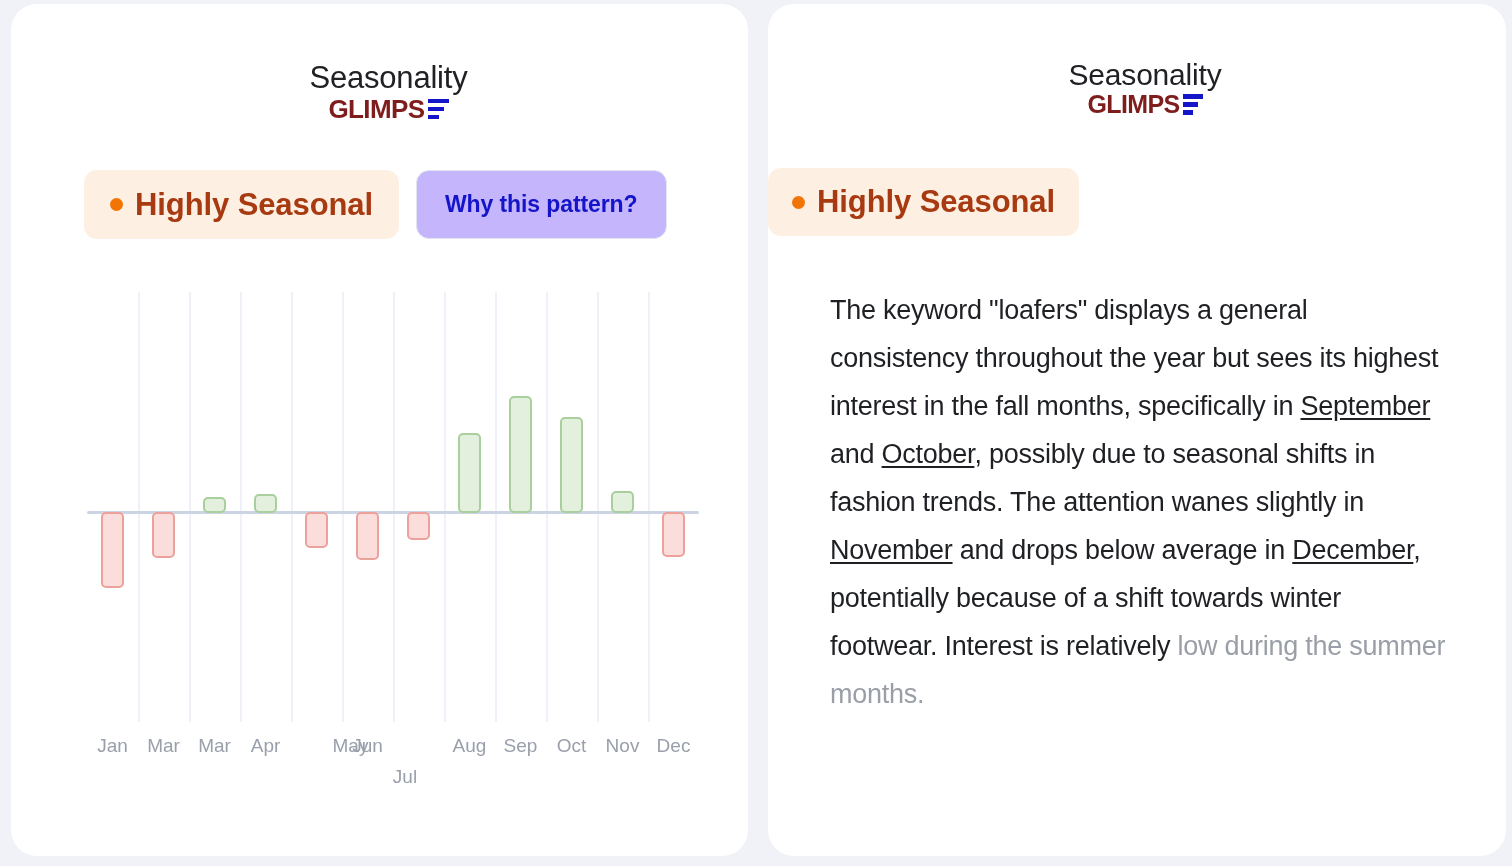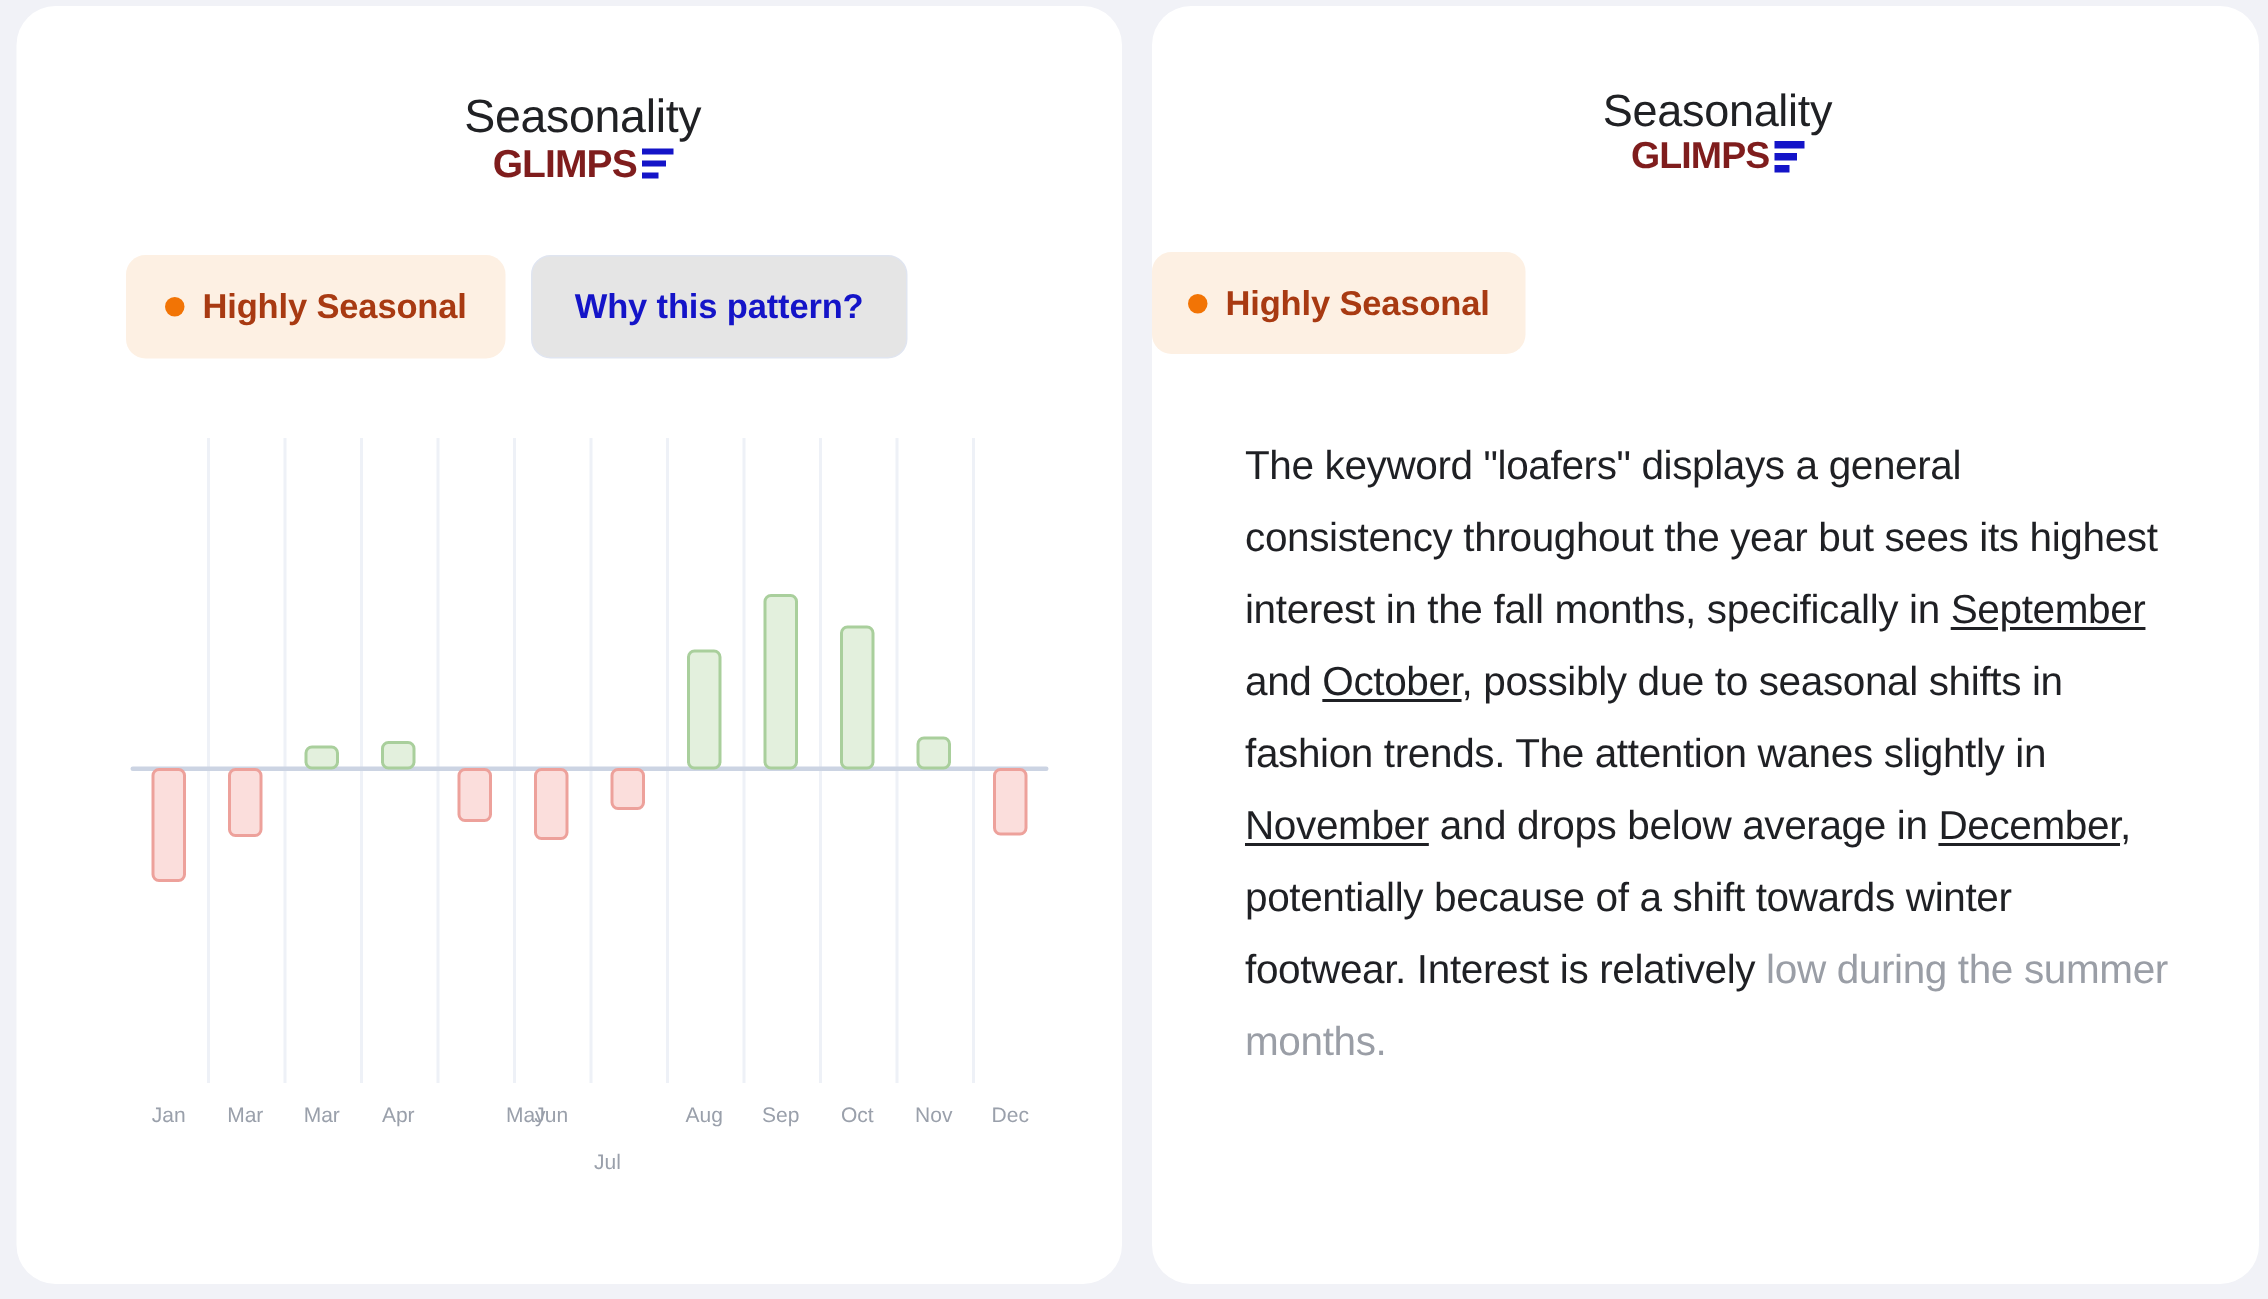--- a/index.html
+++ b/index.html
@@ -68,27 +68,27 @@
     border-radius: 13px;
     padding: 0 26px;
     height: 69px;
   }
   #detail-card .badge { height: 68px; padding: 0 24px; }
   .badge-dot {
     width: 13px; height: 13px; border-radius: 50%;
     background: #f27405; flex: none;
   }
   .badge-text {
-    font-size: 23px; font-weight: 700; color: #a83a12;
+    font-size: 31px; font-weight: 700; color: #a83a12;
     white-space: nowrap; letter-spacing: -0.1px;
   }
 
   .ghost-btn {
     display: flex; align-items: center; gap: 16px;
-    background: #e5e5e5;
+    background: #c4b5fd;
     border: 1px solid #e0e5f0;
     border-radius: 13px;
     padding: 0 28px;
     height: 69px;
     cursor: pointer;
   }
   #detail-card .ghost-btn { height: 68px; padding: 0 26px; }
   .ghost-btn-text {
     font-size: 23px; font-weight: 700; color: #1414c8;
     white-space: nowrap; letter-spacing: -0.1px;
@@ -119,21 +119,21 @@
   .bar.pos { background: #e3f0dd; border: 2px solid #a9cf9c; }
   .bar.neg { background: #fbdedc; border: 2px solid #eda19b; }
 
   .xlabels {
     position: absolute;
     left: 76px; top: 731px; width: 612px;
     height: 24px;
   }
   .xlabels span {
     position: absolute;
-    font-size: 14px; color: #9aa0ab;
+    font-size: 19px; color: #9aa0ab;
     text-align: center;
     transform: translateX(-50%);
     white-space: nowrap;
   }
 
   
   #explanation {
     position: absolute;
     left: 62px; top: 282px;
     width: 622px;

